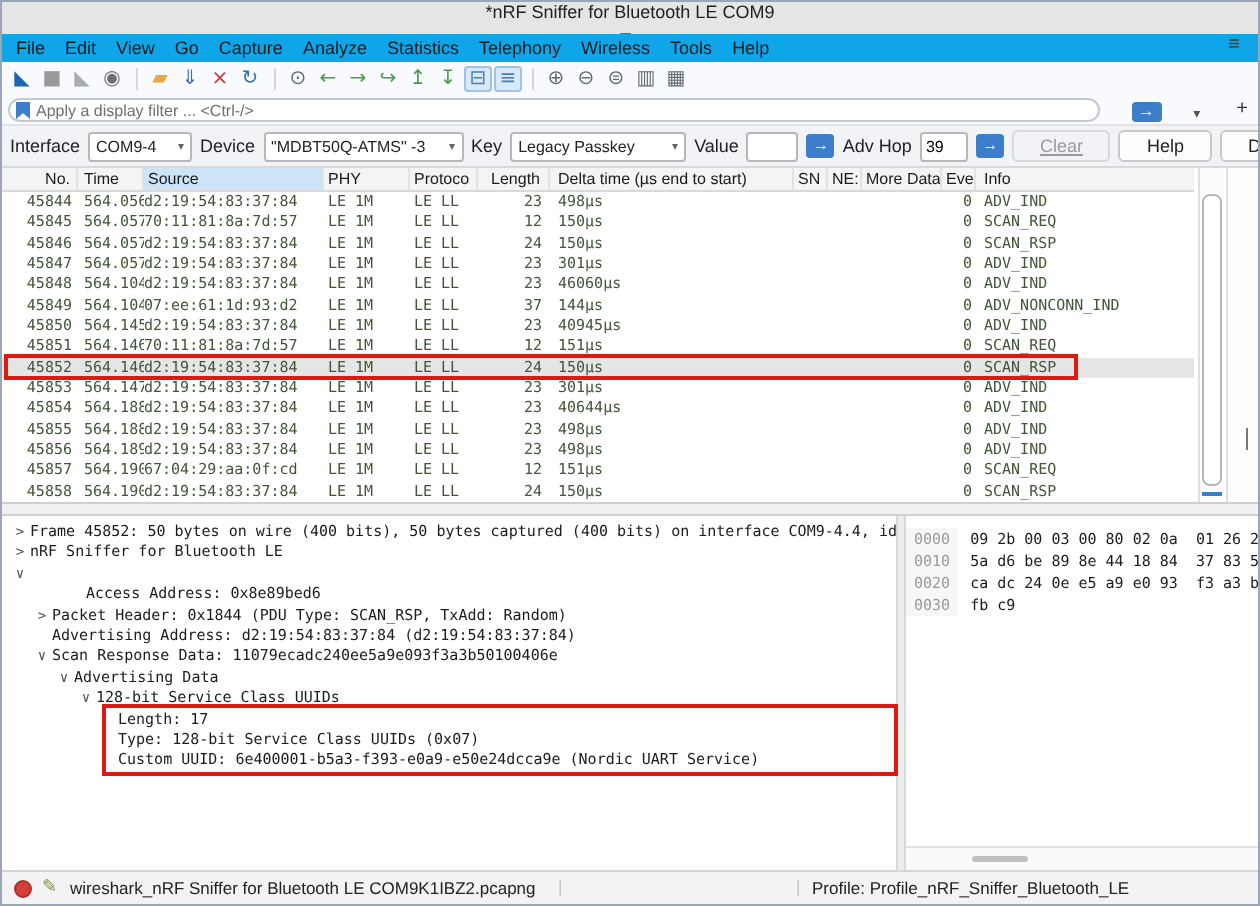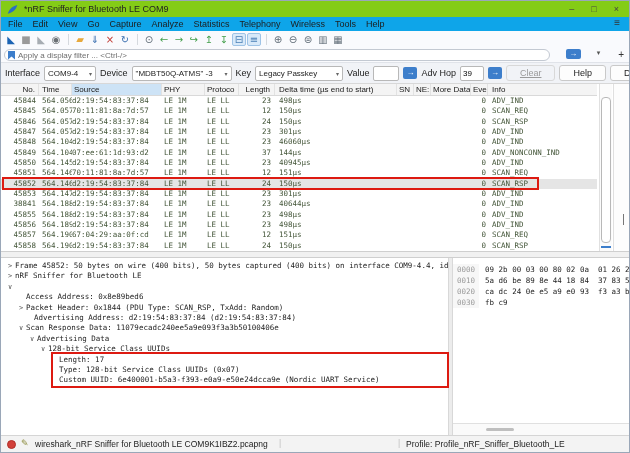--- a/index.html
+++ b/index.html
@@ -1,38 +1,38 @@
 <!DOCTYPE html>
 <html><head>
 <meta charset="utf-8">
 <style>
   * { box-sizing: border-box; margin: 0; padding: 0; }
   html,body { width:630px; height:453px; }
   body { font-family:"Liberation Sans",sans-serif; background:#fff; position:relative; overflow:hidden; border:1px solid #9aa7b8; }
 
   
-  .titlebar { position:absolute; top:0; left:0; right:0; height:16px; background:#84cc16; display:flex; align-items:center; padding:0 6px; }
+  .titlebar { position:absolute; top:0; left:0; right:0; height:16px; background:#e5e5e5; display:flex; align-items:center; padding:0 6px;flex-direction:column; }
   .logo { width:11px; height:11px; margin-right:6px; }
   .title { font-size:9px; color:#222; flex:1; }
   .wctl { display:flex; gap:17px; padding-right:4px; }
   .wctl span { font-size:9px; color:#444; line-height:16px; cursor:default; }
 
   
   .menubar { position:absolute; top:16px; left:0; right:0; height:14px; background:#0ea5e9; display:flex; align-items:center; padding-left:2px; }
   .menu-item { font-size:9px; color:#1d1d1d; padding:1px 5px; }
   .hamburger { position:absolute; right:9px; top:0; font-size:10px; color:#333; }
 
   
   .toolbar { position:absolute; top:30px; left:0; right:0; height:17px; background:#f9fafd; display:flex; align-items:center; padding-left:3px; }
   .ticon { width:14px; height:13px; font-size:10px; line-height:12px; text-align:center; margin-right:1px; border:1px solid transparent; border-radius:2px; font-family:"DejaVu Sans",sans-serif; }
   .ticon.toggled { background:#d8e9f9; border-color:#9ec3e6; }
   .tsep { width:1px; height:11px; background:#d5d9de; margin:0 4px; display:inline-block; }
 
   
-  .filterbar { position:absolute; top:47px; left:0; right:0; height:14px; background:#f9fafd; display:flex; align-items:flex-start; padding:1px 3px; gap:16px; }
+  .filterbar { position:absolute; top:47px; left:0; right:0; height:14px; background:#f9fafd; display:flex; align-items:flex-end; padding:1px 3px; gap:16px; }
   .filterbox { flex:1; height:12px; background:#fff; border:1px solid #c3c9d2; border-radius:6px; display:flex; align-items:center; padding:0 3px; gap:3px; }
   .bookmark { width:7px; height:9px; background:#3d7ecb; clip-path:polygon(0 0,100% 0,100% 100%,50% 68%,0 100%); flex:none; }
   .filterbox input { flex:1; border:none; outline:none; font-size:8px; color:#333; background:transparent; font-family:"Liberation Sans",sans-serif; }
   .filterbox input::placeholder { color:#6f6f6f; }
   .applybtn { width:15px; height:10px; background:#3d7ecb; border-radius:2px; color:#fff; font-size:8px; line-height:10px; text-align:center; flex:none; }
   .fcaret { font-size:7px; color:#555; }
   .fplus { font-size:10px; color:#333; line-height:12px; padding:0 2px; }
 
   
   .ifacebar { position:absolute; top:61px; left:0; right:0; height:22px; background:#f1f3f7; border-top:1px solid #e0e3e9; border-bottom:1px solid #d8d8d8; display:flex; align-items:center; padding:0 4px; gap:4px; font-size:9px; color:#222; }
@@ -352,21 +352,21 @@
         <span class="pcell col-4">LE LL</span>
         <span class="pcell col-5">23</span>
         <span class="pcell col-6">301µs</span>
         <span class="pcell col-7"></span>
         <span class="pcell col-8"></span>
         <span class="pcell col-9"></span>
         <span class="pcell col-10">0</span>
         <span class="pcell col-11">ADV_IND</span>
       </div>
       <div class="prow">
-        <span class="pcell col-0">38841</span>
+        <span class="pcell col-0">45854</span>
         <span class="pcell col-1">564.188</span>
         <span class="pcell col-2">d2:19:54:83:37:84</span>
         <span class="pcell col-3">LE 1M</span>
         <span class="pcell col-4">LE LL</span>
         <span class="pcell col-5">23</span>
         <span class="pcell col-6">40644µs</span>
         <span class="pcell col-7"></span>
         <span class="pcell col-8"></span>
         <span class="pcell col-9"></span>
         <span class="pcell col-10">0</span>
@@ -445,29 +445,29 @@
       <span class="darrow">&gt;</span>
       <span class="dtext">Frame 45852: 50 bytes on wire (400 bits), 50 bytes captured (400 bits) on interface COM9-4.4, id 0</span>
     </div>
     <div class="dline" style="padding-left: 4px;">
       <span class="darrow">&gt;</span>
       <span class="dtext">nRF Sniffer for Bluetooth LE</span>
     </div>
     <div class="dline" style="padding-left: 4px;">
       <span class="darrow">∨</span>
     </div>
-    <div class="dline" style="padding-left: 15px;">
+    <div class="dline" style="padding-left: 32px;">
       <span class="darrow"></span>
       <span class="dtext">Access Address: 0x8e89bed6</span>
     </div>
     <div class="dline" style="padding-left: 15px;">
       <span class="darrow">&gt;</span>
       <span class="dtext">Packet Header: 0x1844 (PDU Type: SCAN_RSP, TxAdd: Random)</span>
     </div>
-    <div class="dline" style="padding-left: 5px; margin-left: 18px;">
+    <div class="dline" style="padding-left: 15px;">
       <span class="darrow"></span>
       <span class="dtext">Advertising Address: d2:19:54:83:37:84 (d2:19:54:83:37:84)</span>
     </div>
     <div class="dline" style="padding-left: 15px;">
       <span class="darrow">∨</span>
       <span class="dtext">Scan Response Data: 11079ecadc240ee5a9e093f3a3b50100406e</span>
     </div>
     <div class="dline" style="padding-left: 26px;">
       <span class="darrow">∨</span>
       <span class="dtext">Advertising Data</span>

